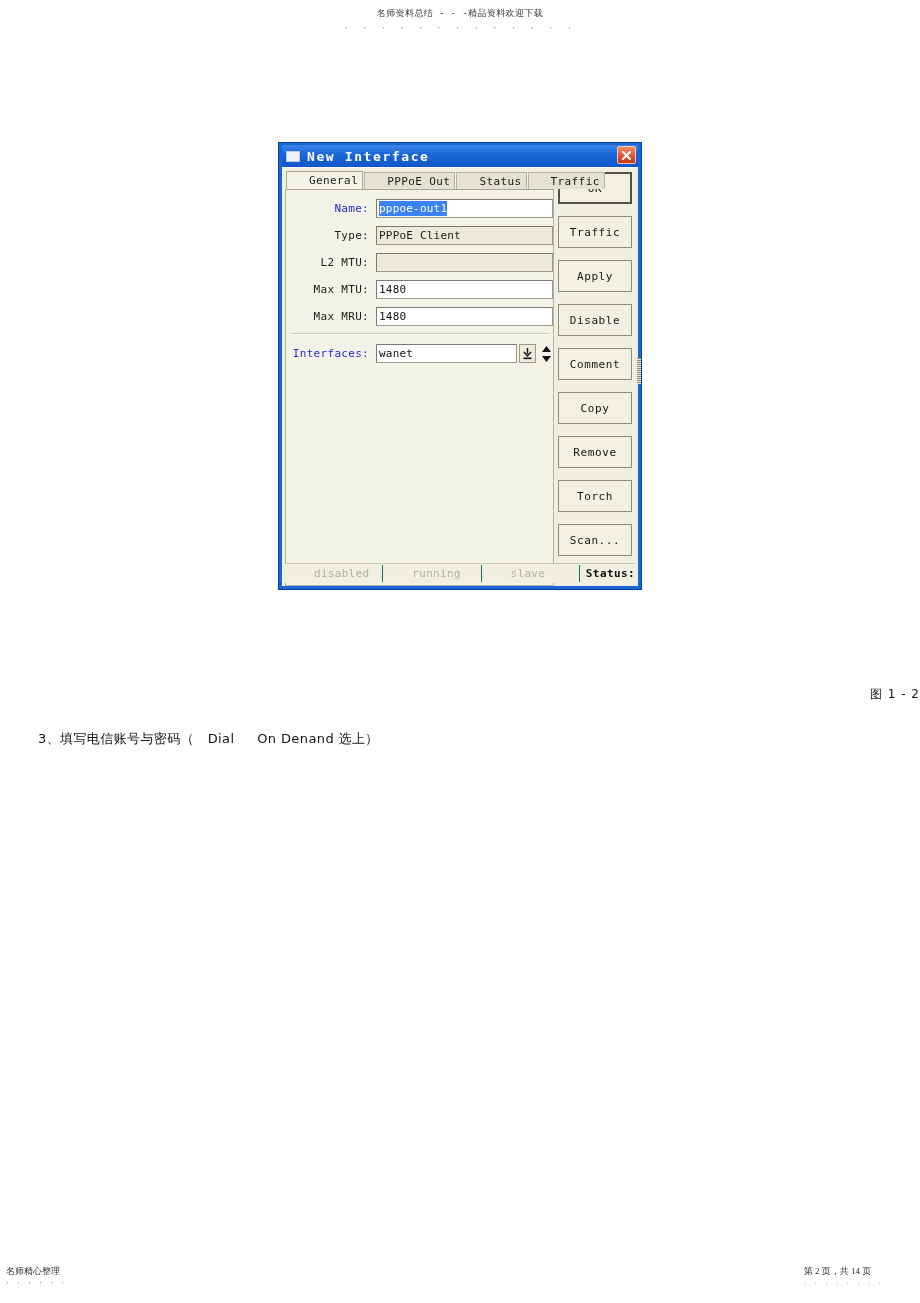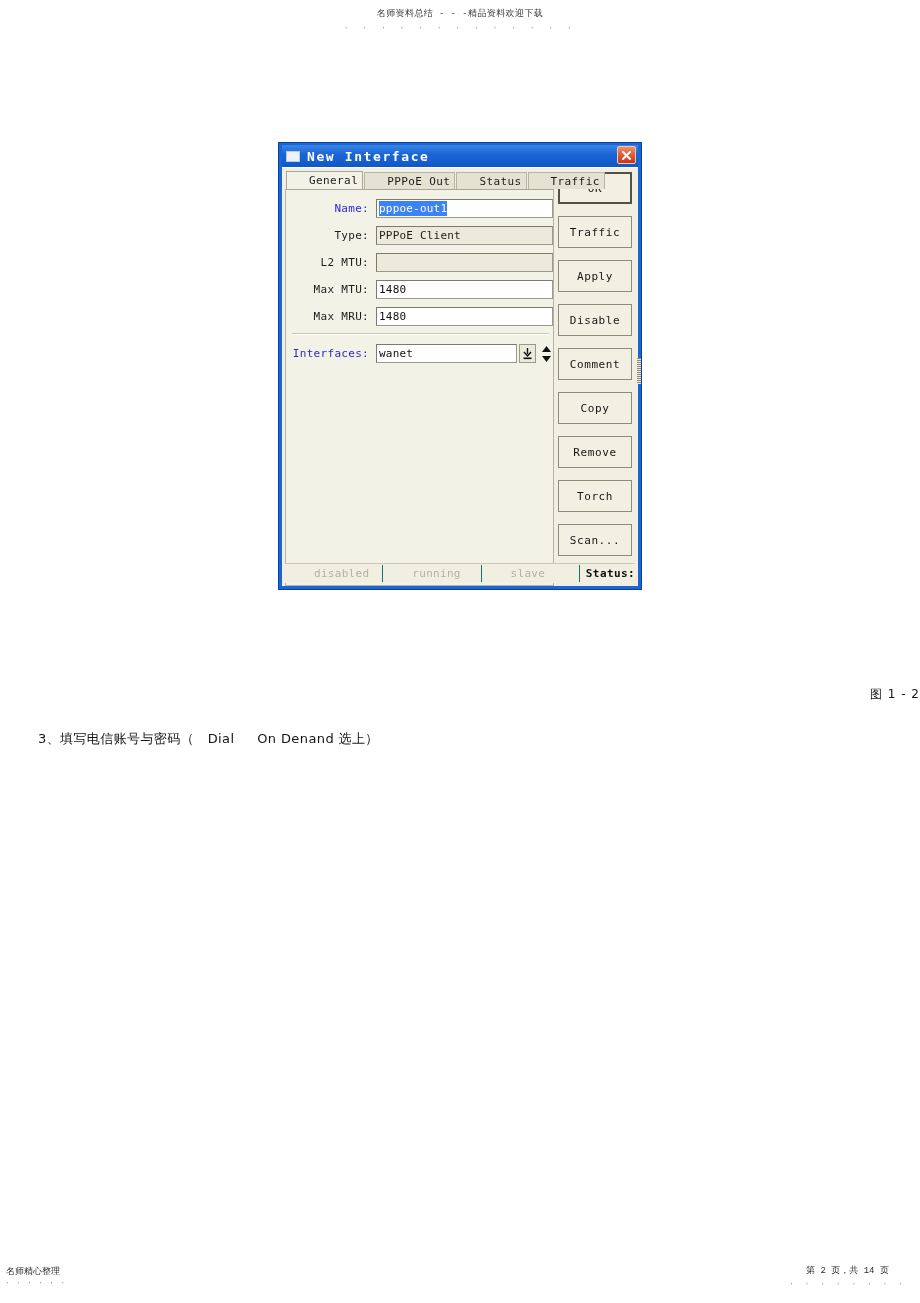--- a/index.html
+++ b/index.html
@@ -332,24 +332,24 @@
     position: absolute;
     left: 6px;
     bottom: 14px;
     font-family: "DejaVu Sans", sans-serif;
     font-size: 9px;
     color: #2e2e2e;
     line-height: 11px;
   }
   .footer-right {
     position: absolute;
-    right: 14px;
+    right: 36px;
     bottom: 14px;
-    text-align: center;
-    font-family: Liberation Mono, monospace;
+    text-align: left;
+    font-family: Liberation Serif, serif;
     font-size: 9px;
     color: #2e2e2e;
     line-height: 11px;
   }
   .footer-left .dotline, .footer-right .dotline {
     display: block;
     font-size: 8px;
     color: #8a8a8a;
     letter-spacing: 3px;
     margin-top: 1px;

